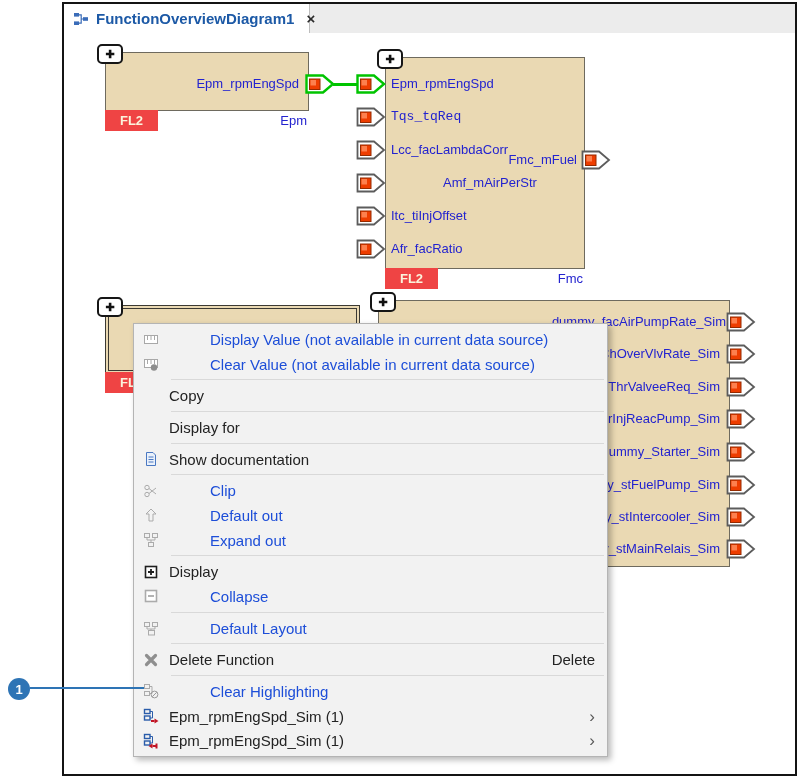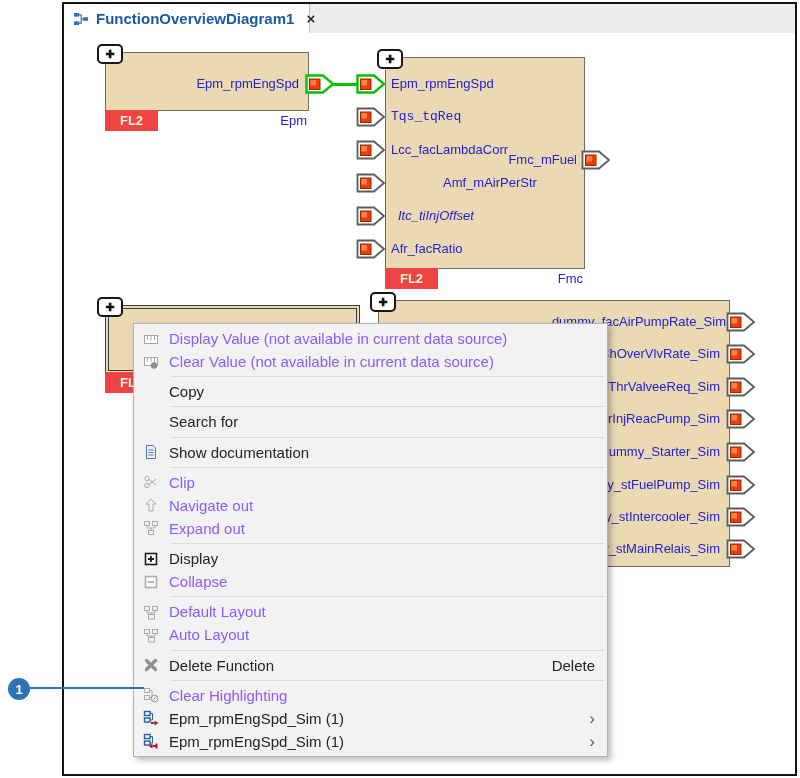--- a/index.html
+++ b/index.html
@@ -29,21 +29,21 @@
   .conn{background:#00c400;height:3px;z-index:4;}
   .port{z-index:5;}
 
   
   .menu{left:69px;top:290px;width:475px;height:434px;background:#f2f2f2;border:1px solid #b4b4b4;
         box-shadow:3px 3px 6px rgba(0,0,0,0.28);display:flex;flex-direction:column;
         padding:3px 0;box-sizing:border-box;z-index:40;}
   .mi{flex:1;display:flex;align-items:center;gap:9px;padding:0 12px 0 8px;min-height:0;}
   .mico{width:18px;display:flex;justify-content:center;align-items:center;flex:none;}
   .mlabel{font-size:15px;color:#232323;white-space:nowrap;}
-  .mi.disabled .mlabel{color:#8b5cf6;}
+  .mi.disabled .mlabel{color:#1d4ed8;margin-left:41px;}
   .mshort{margin-left:auto;font-size:15px;color:#232323;}
   .msub{margin-left:auto;font-size:17px;color:#5a5a5a;line-height:1;}
   .msep{flex:none;height:1px;background:#d9d9d9;margin:3px 3px 3px 37px;}
 
   
   .callout-line{left:30px;top:687px;width:114px;height:2px;background:#2e74b5;z-index:60;}
   .callout-circle{left:8px;top:678px;width:22px;height:22px;border-radius:50%;background:#2e74b5;
                   color:#ffffff;font-size:13px;font-weight:bold;display:flex;align-items:center;
                   justify-content:center;z-index:61;}
 </style>
@@ -116,21 +116,21 @@
     <svg class="abs port" style="left:292px;top:206px;" width="30" height="20">
       <polygon points="1.5,1.5 18,1.5 28,10 18,18.5 1.5,18.5" fill="#ffffff" stroke="#5c5c5c" stroke-width="1.8"></polygon>
       <rect x="4.5" y="5" width="10.5" height="10.5" fill="#ee3d00" stroke="#952a00"></rect>
       <rect x="5.5" y="6" width="5.5" height="5.5" fill="#ff8c5c" opacity="0.85"></rect>
     </svg>
 
     <div class="abs siglabel" style="left:327px;top:43px;">Epm_rpmEngSpd</div>
     <div class="abs siglabel" style="left:327px;top:76px;font-family:Liberation Mono, monospace;">Tqs_tqReq</div>
     <div class="abs siglabel" style="left:327px;top:109px;">Lcc_facLambdaCorr</div>
     <div class="abs siglabel" style="left:331px;top:142px;margin-left:48px;">Amf_mAirPerStr</div>
-    <div class="abs siglabel" style="left:334px;top:175px;font-style:italic;">Itc_tiInjOffset</div>
+    <div class="abs siglabel" style="left:327px;top:175px;">Itc_tiInjOffset</div>
     <div class="abs siglabel" style="left:327px;top:208px;">Afr_facRatio</div>
 
     <div class="abs siglabel lright" style="left:321px;top:119px;width:192px;">Fmc_mFuel</div>
     <svg class="abs port" style="left:517px;top:117px;" width="30" height="20">
       <polygon points="1.5,1.5 18,1.5 28,10 18,18.5 1.5,18.5" fill="#ffffff" stroke="#5c5c5c" stroke-width="1.8"></polygon>
       <rect x="4.5" y="5" width="10.5" height="10.5" fill="#ee3d00" stroke="#952a00"></rect>
       <rect x="5.5" y="6" width="5.5" height="5.5" fill="#ff8c5c" opacity="0.85"></rect>
     </svg>
     <div class="abs badge" style="left:321px;top:235px;">FL2</div>
     <div class="abs blockname" style="left:321px;top:238px;width:198px;">Fmc</div>
@@ -217,21 +217,21 @@
         <span class="mlabel">Clear Value (not available in current data source)</span>
       </div>
       <div class="msep"></div>
       <div class="mi">
         <span class="mico"></span>
         <span class="mlabel">Copy</span>
       </div>
       <div class="msep"></div>
       <div class="mi">
         <span class="mico"></span>
-        <span class="mlabel">Search for</span>
+        <span class="mlabel">Display for</span>
       </div>
       <div class="msep"></div>
       <div class="mi">
         <span class="mico">
             <svg width="16" height="16">
               <path d="M3.5,1.5 H10 L12.5,4 V14.5 H3.5 Z" fill="#eaf1fb" stroke="#4a78c2"></path>
               <path d="M5.5,6 H10.5 M5.5,8.5 H10.5 M5.5,11 H10.5" stroke="#4a78c2"></path>
             </svg>
           </span>
         <span class="mlabel">Show documentation</span>
@@ -246,21 +246,21 @@
             </svg>
           </span>
         <span class="mlabel">Clip</span>
       </div>
       <div class="mi disabled">
         <span class="mico">
             <svg width="16" height="16">
               <polygon points="8,2 13,7 10,7 10,14 6,14 6,7 3,7" fill="#f2f2f2" stroke="#ababab"></polygon>
             </svg>
           </span>
-        <span class="mlabel">Navigate out</span>
+        <span class="mlabel">Default out</span>
       </div>
       <div class="mi disabled">
         <span class="mico">
             <svg width="16" height="16">
               <rect x="1.5" y="1.5" width="5" height="4" fill="none" stroke="#ababab"></rect>
               <rect x="9.5" y="1.5" width="5" height="4" fill="none" stroke="#ababab"></rect>
               <rect x="5.5" y="10.5" width="5" height="4" fill="none" stroke="#ababab"></rect>
               <path d="M4,5.5 V8 H12 V5.5 M8,8 V10.5" fill="none" stroke="#ababab"></path>
             </svg>
           </span>
@@ -289,31 +289,20 @@
       <div class="mi disabled">
         <span class="mico">
             <svg width="16" height="16">
               <rect x="1.5" y="2.5" width="5" height="4" fill="none" stroke="#ababab"></rect>
               <rect x="9.5" y="2.5" width="5" height="4" fill="none" stroke="#ababab"></rect>
               <rect x="5.5" y="10.5" width="6" height="4.5" fill="none" stroke="#ababab"></rect>
               <path d="M4,6.5 V9 H12 V6.5 M8,9 V10.5" fill="none" stroke="#ababab"></path>
             </svg>
           </span>
         <span class="mlabel">Default Layout</span>
-      </div>
-      <div class="mi disabled">
-        <span class="mico">
-            <svg width="16" height="16">
-              <rect x="1.5" y="2.5" width="5" height="4" fill="none" stroke="#ababab"></rect>
-              <rect x="9.5" y="2.5" width="5" height="4" fill="none" stroke="#ababab"></rect>
-              <rect x="5.5" y="10.5" width="6" height="4.5" fill="none" stroke="#ababab"></rect>
-              <path d="M4,6.5 V9 H12 V6.5 M8,9 V10.5" fill="none" stroke="#ababab"></path>
-            </svg>
-          </span>
-        <span class="mlabel">Auto Layout</span>
       </div>
       <div class="msep"></div>
       <div class="mi">
         <span class="mico">
             <svg width="16" height="16">
               <path d="M3.5,3.5 L12.5,12.5 M12.5,3.5 L3.5,12.5" stroke="#8f8f8f" stroke-width="3.2" stroke-linecap="round"></path>
             </svg>
           </span>
         <span class="mlabel">Delete Function</span>
         <span class="mshort">Delete</span>

